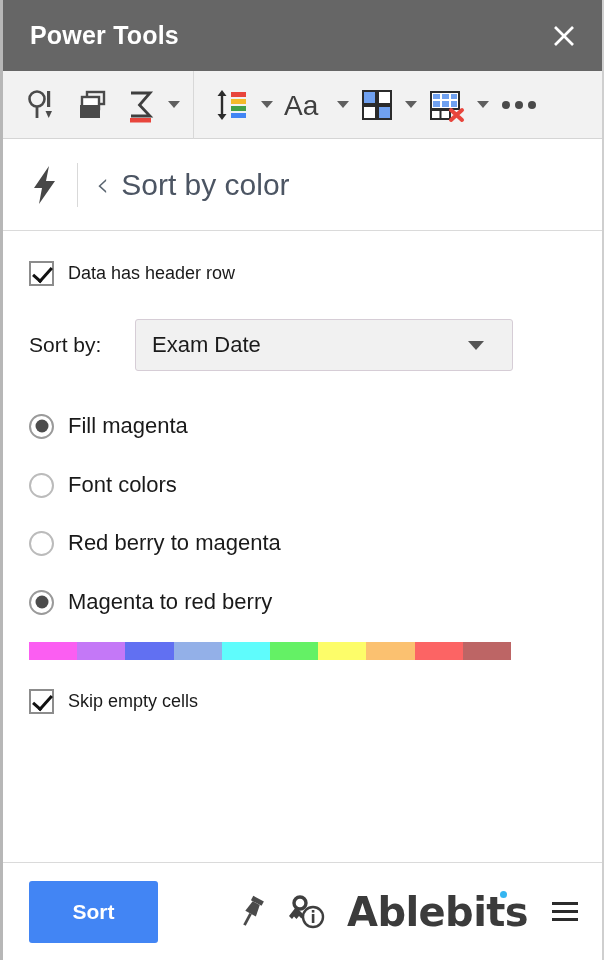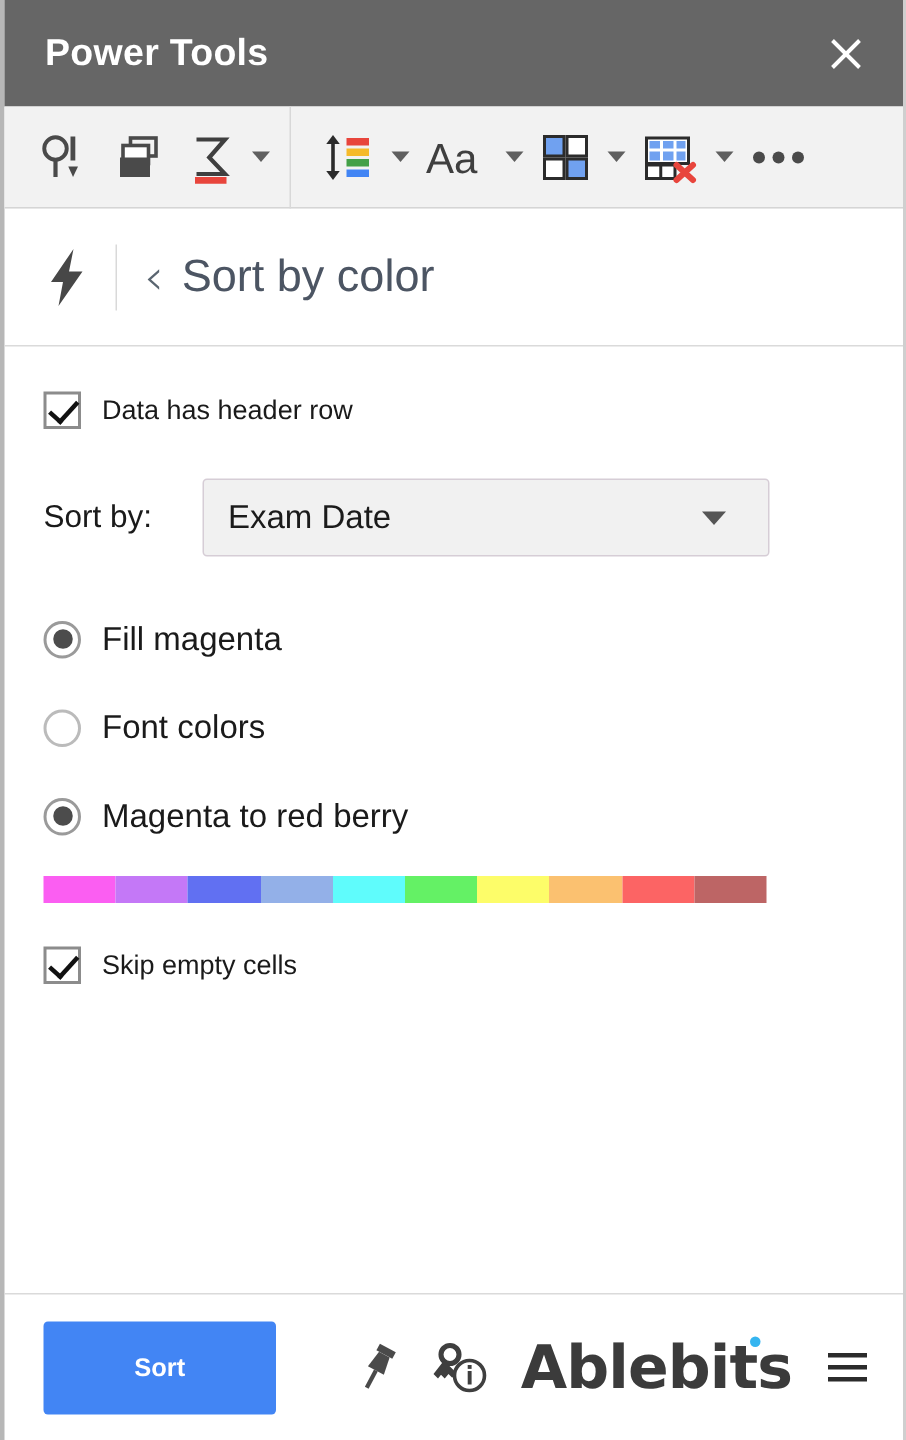--- a/index.html
+++ b/index.html
@@ -277,27 +277,27 @@
 
   .footer {
     flex: 0 0 98px;
     border-top: 1px solid #dadada;
     display: flex;
     align-items: center;
     padding: 0 18px 0 26px;
     box-sizing: border-box;
   }
   .sort-btn {
-    width: 155px;
+    width: 129px;
     height: 62px;
     background: #4285f4;
     color: #ffffff;
     border: none;
     border-radius: 3px;
-    font-size: 17px;
+    font-size: 21px;
     font-weight: bold;
     cursor: pointer;
     font-family: "Liberation Sans", sans-serif;
   }
   .footer-right {
     margin-left: auto;
     display: flex;
     align-items: center;
     gap: 18px;
   }
@@ -453,20 +453,24 @@
       <div class="radio selected"></div>
       <div class="radio-label">Fill magenta</div>
     </div>
 
     <div class="radio-row" style="margin-top:33px">
       <div class="radio"></div>
       <div class="radio-label">Font colors</div>
     </div>
 
 
+    <div class="radio-row" style="margin-top:32px">
+      <div class="radio"></div>
+      <div class="radio-label">Red berry to magenta</div>
+    </div>
 
     <div class="radio-row" style="margin-top:33px">
       <div class="radio selected"></div>
       <div class="radio-label">Magenta to red berry</div>
     </div>
 
     <div class="color-strip">
       <span style="background: rgb(251, 94, 242);"></span>
       <span style="background: rgb(196, 120, 247);"></span>
       <span style="background: rgb(97, 112, 242);"></span>

